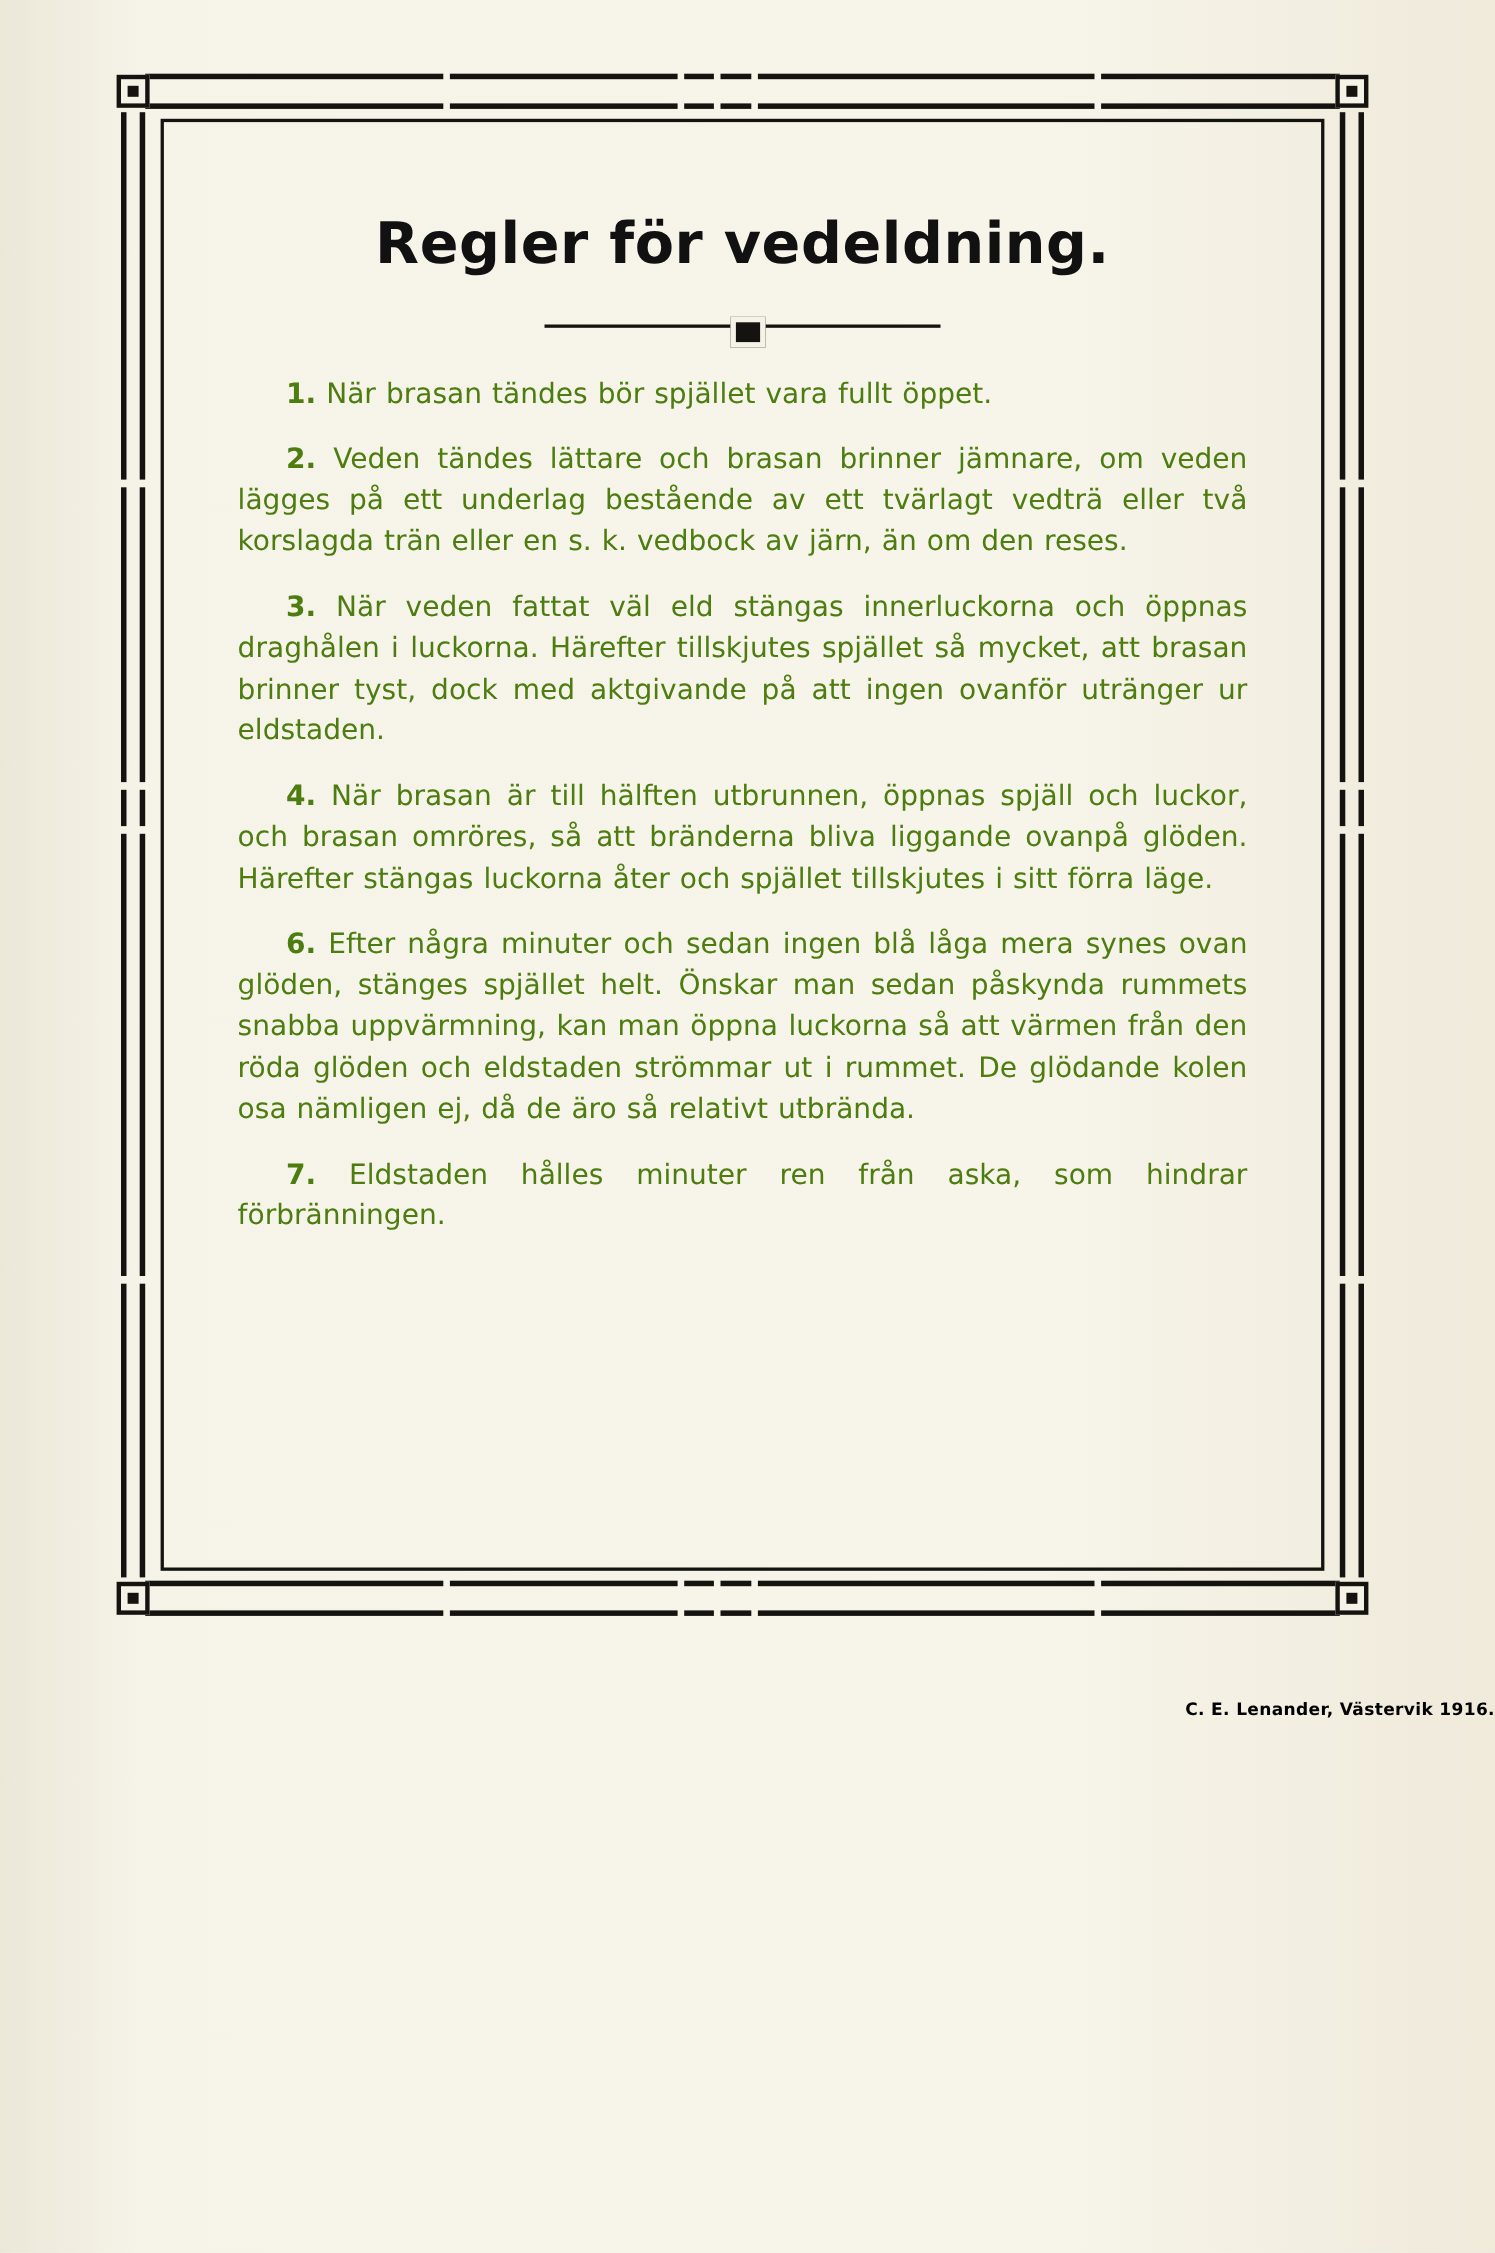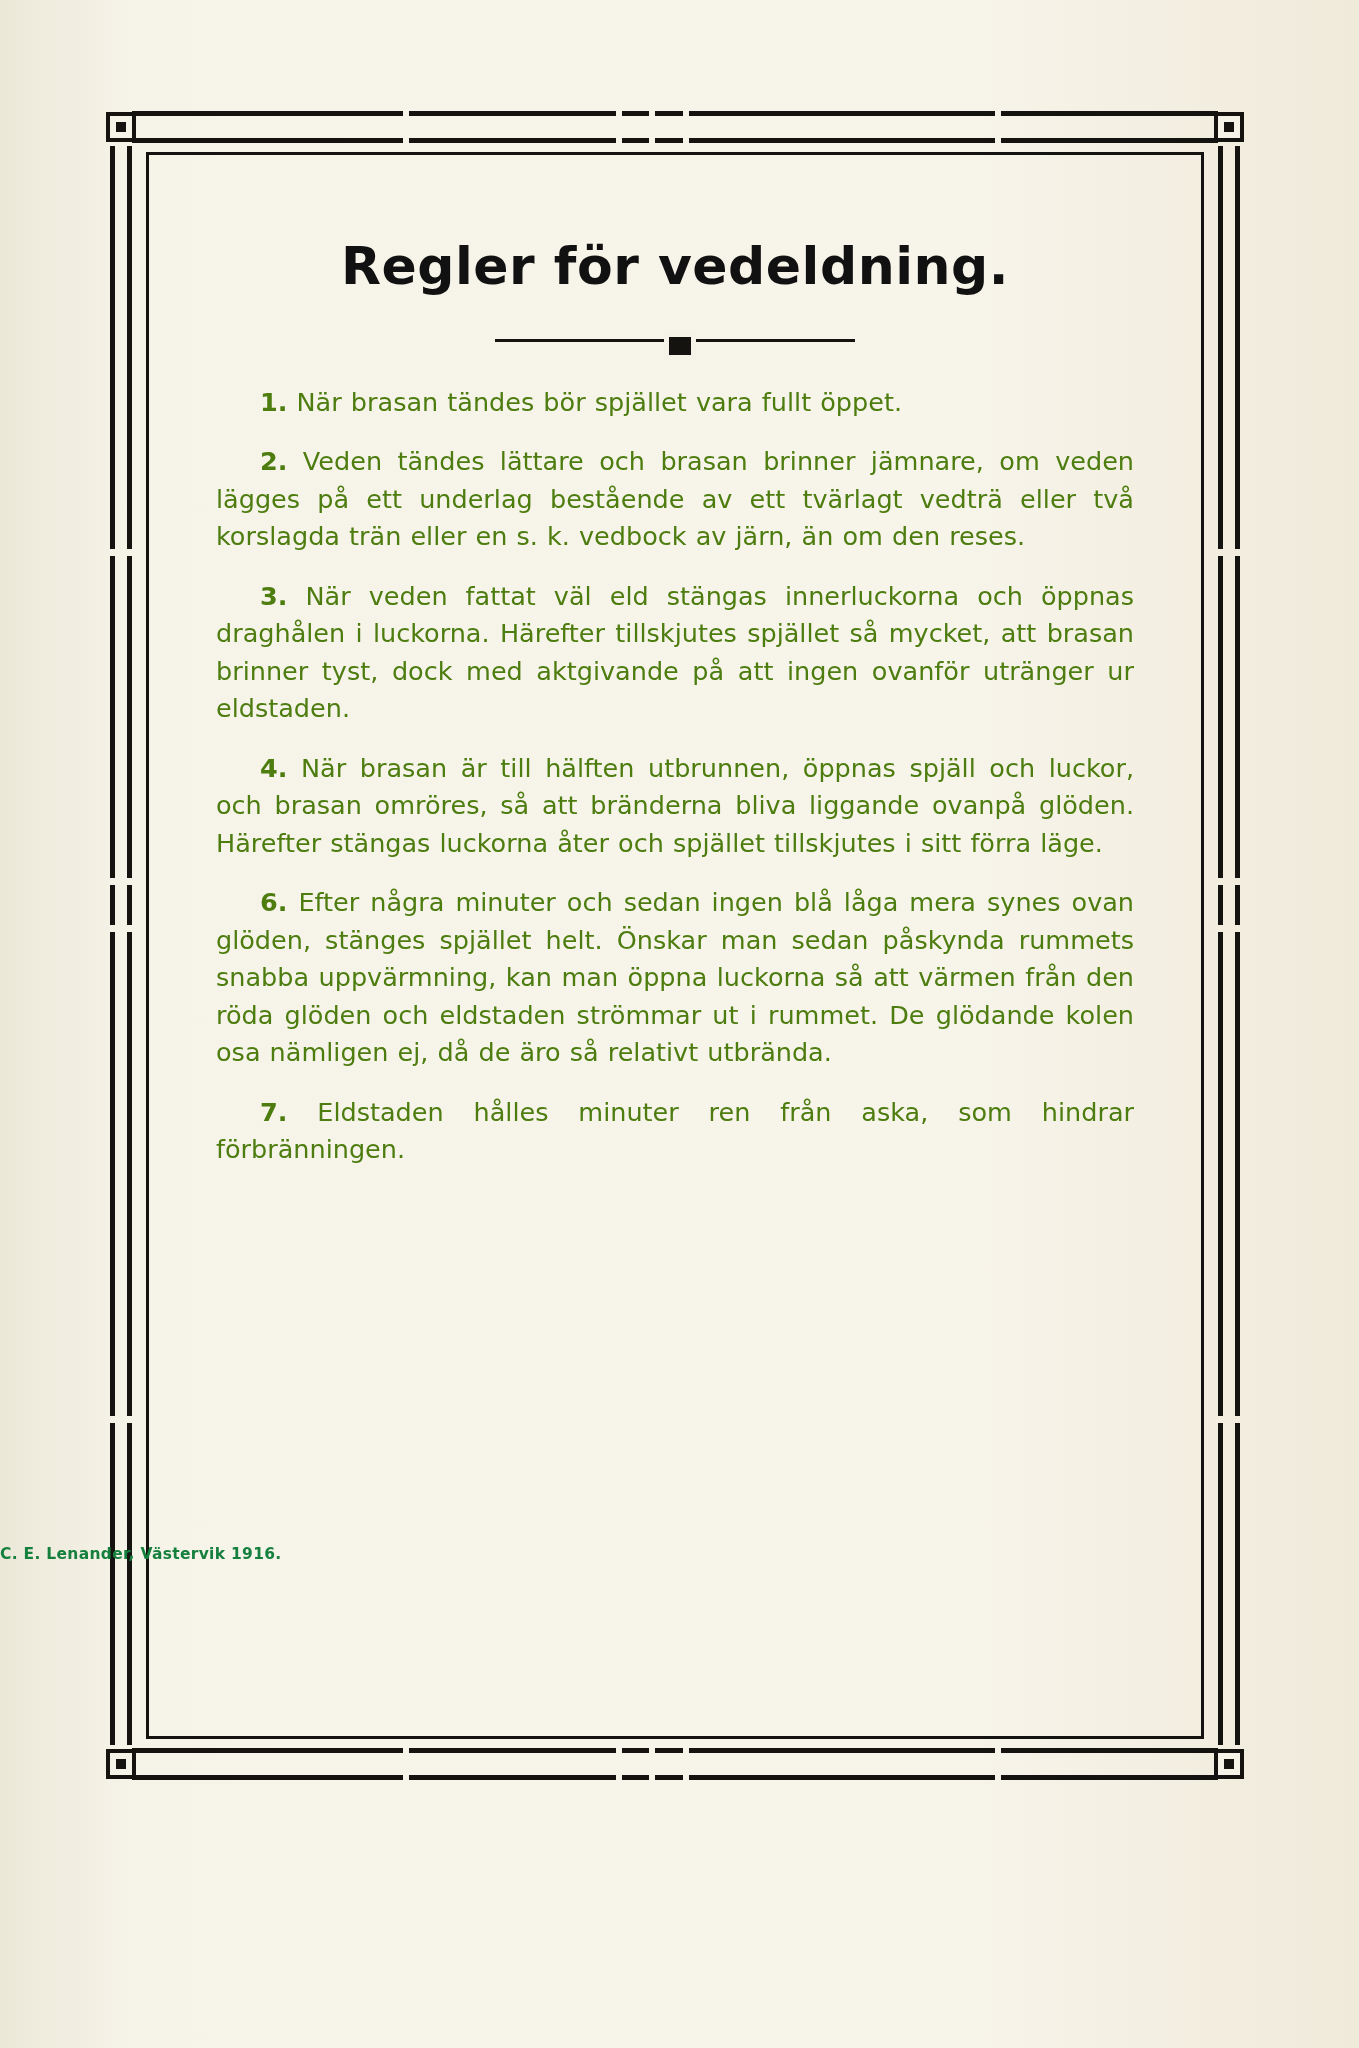--- a/index.html
+++ b/index.html
@@ -29,22 +29,21 @@
       linear-gradient(90deg, #ece8d8 0%, #f6f3e9 10%, #f7f4ea 70%, #efeada 100%);
     pointer-events: none;
   }
 
   
   .frame-outer {
     position: absolute;
     left: 110px;
     top: 72px;
     width: 1130px;
-    height: 1659px;
-    margin-top: 44px;
+    height: 1392px;
   }
 
   
   .rule {
     position: absolute;
     left: 22px;
     right: 22px;
     height: 22px;
     display: flex;
     align-items: center;
@@ -184,26 +183,26 @@
   }
   ol.rules li .num {
     font-weight: 700;
   }
 
   .colophon {
     position: absolute;
     left: 0;
     right: 0;
     top: 1545px;
-    text-align: left;
+    text-align: right;
     font-family: "DejaVu Sans", sans-serif;
     font-size: 15.5px;
     font-weight: 700;
     letter-spacing: 0.3px;
-    color: #15803d;
+    color: #000000;
   }
 </style>
 </head>
 <body>
 
 <div class="page">
   <div class="paper-tint"></div>
 
   <div class="frame-outer">
 

